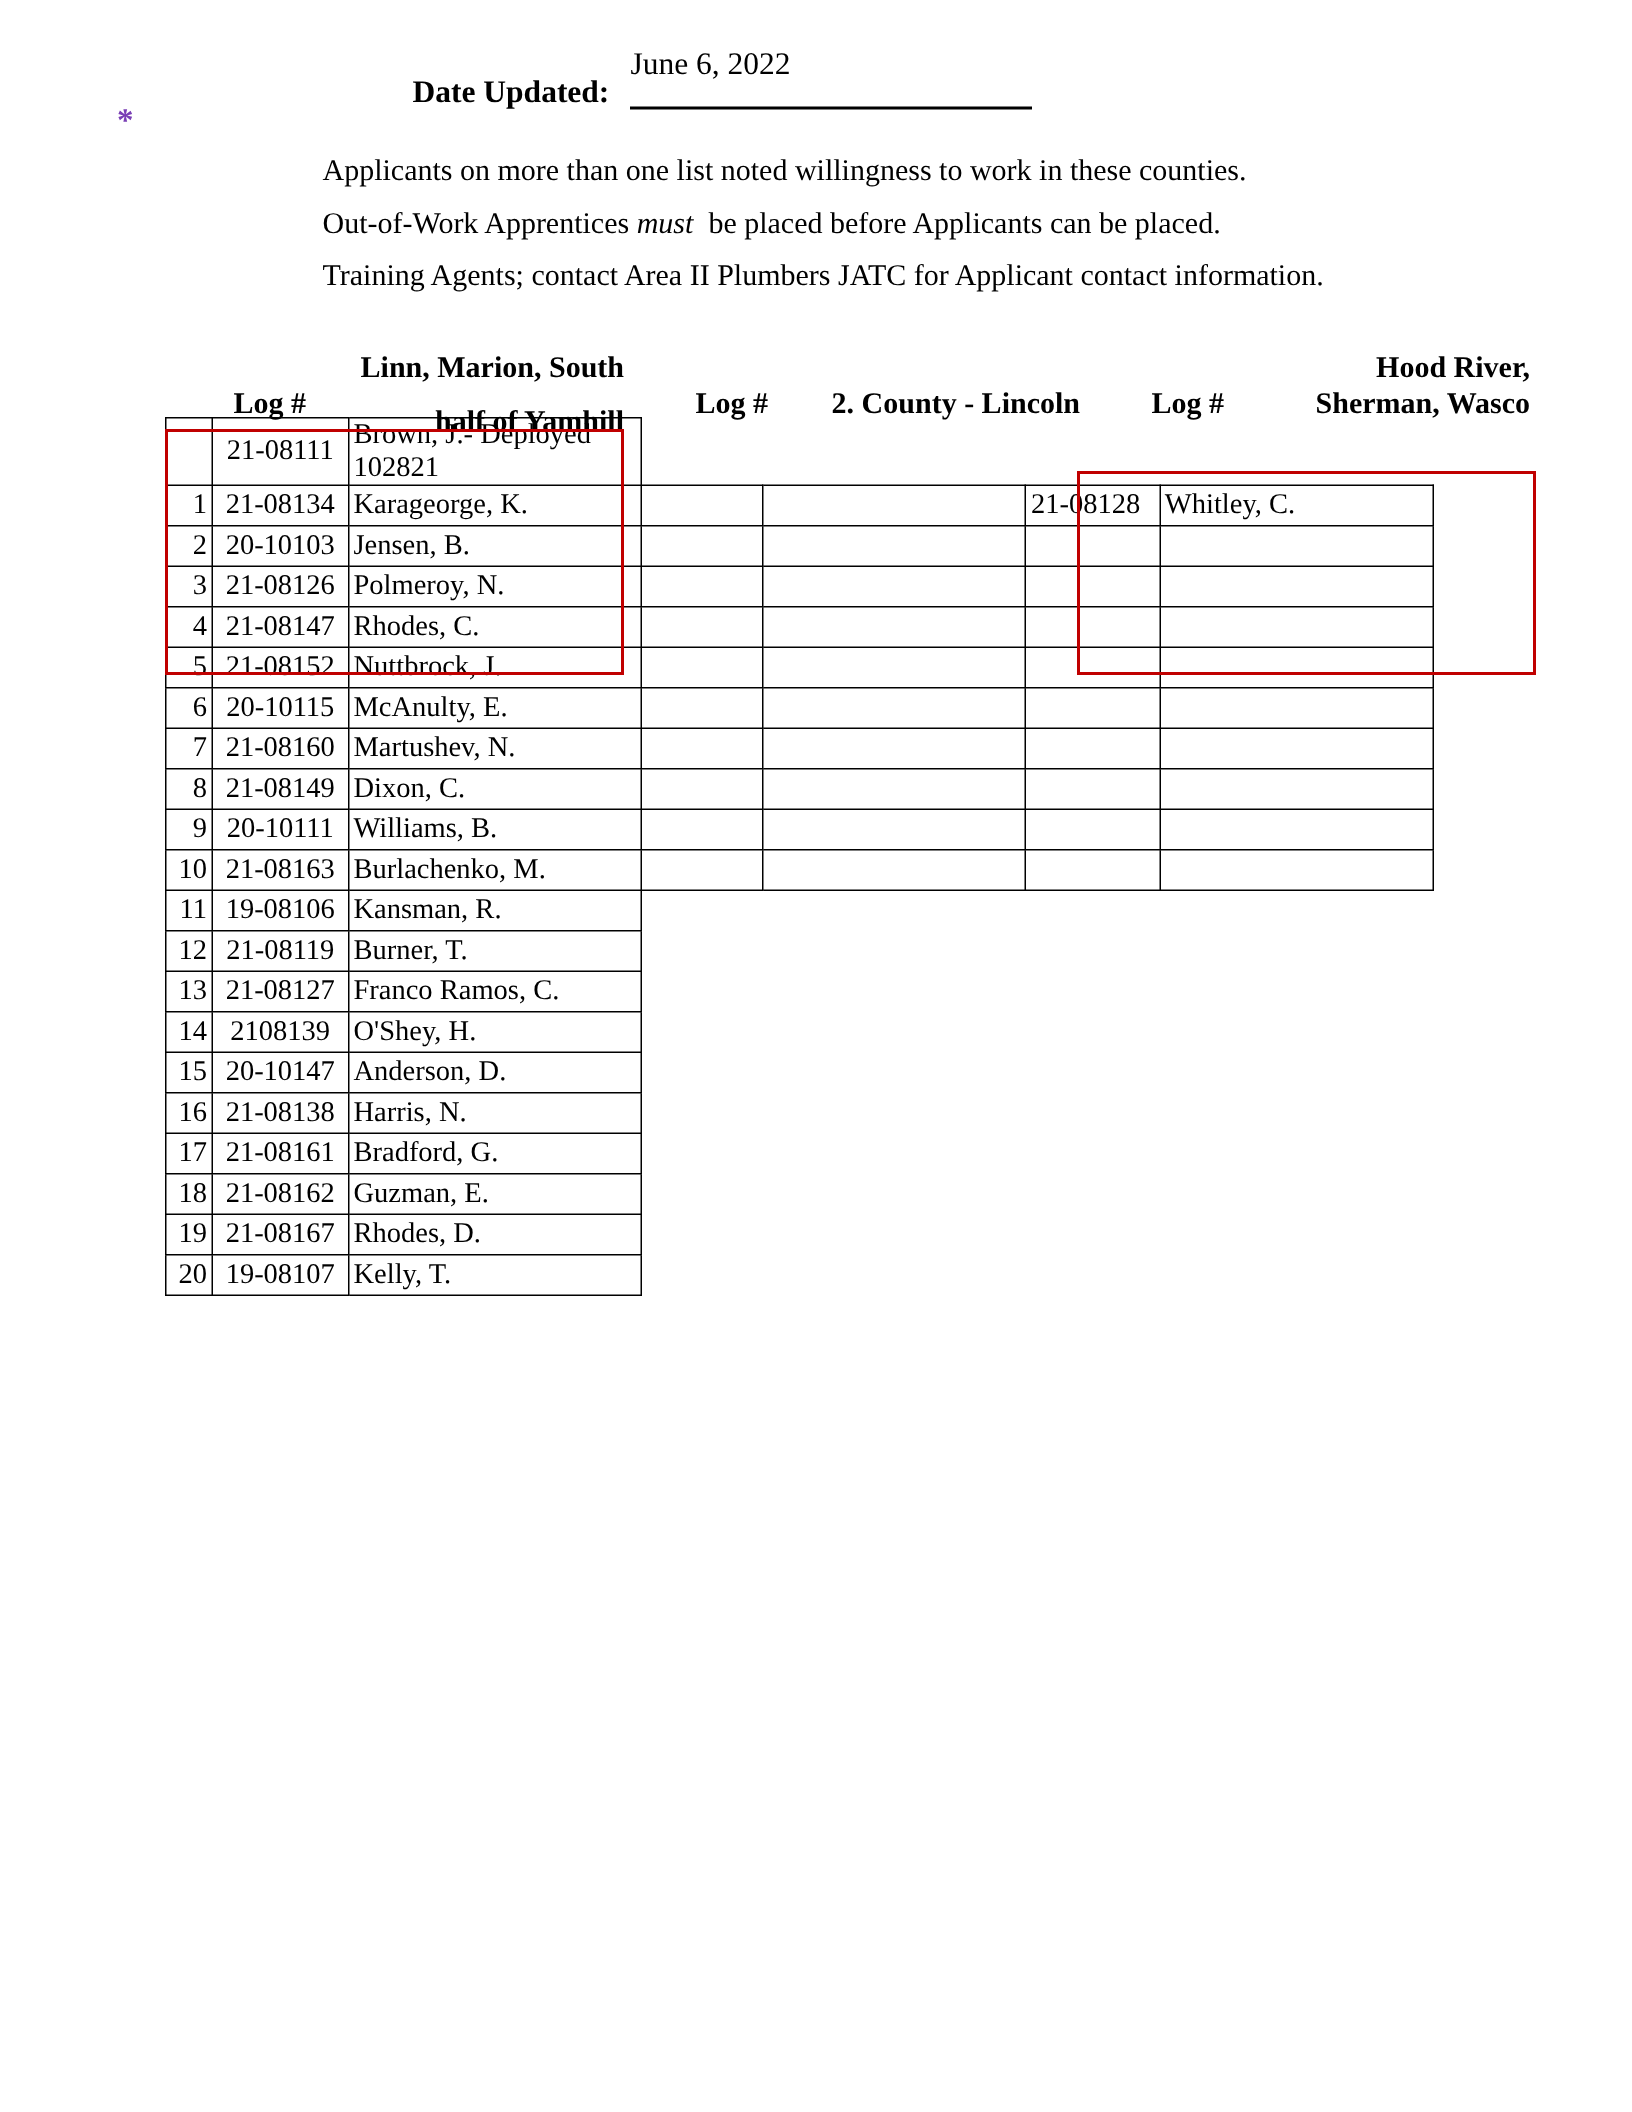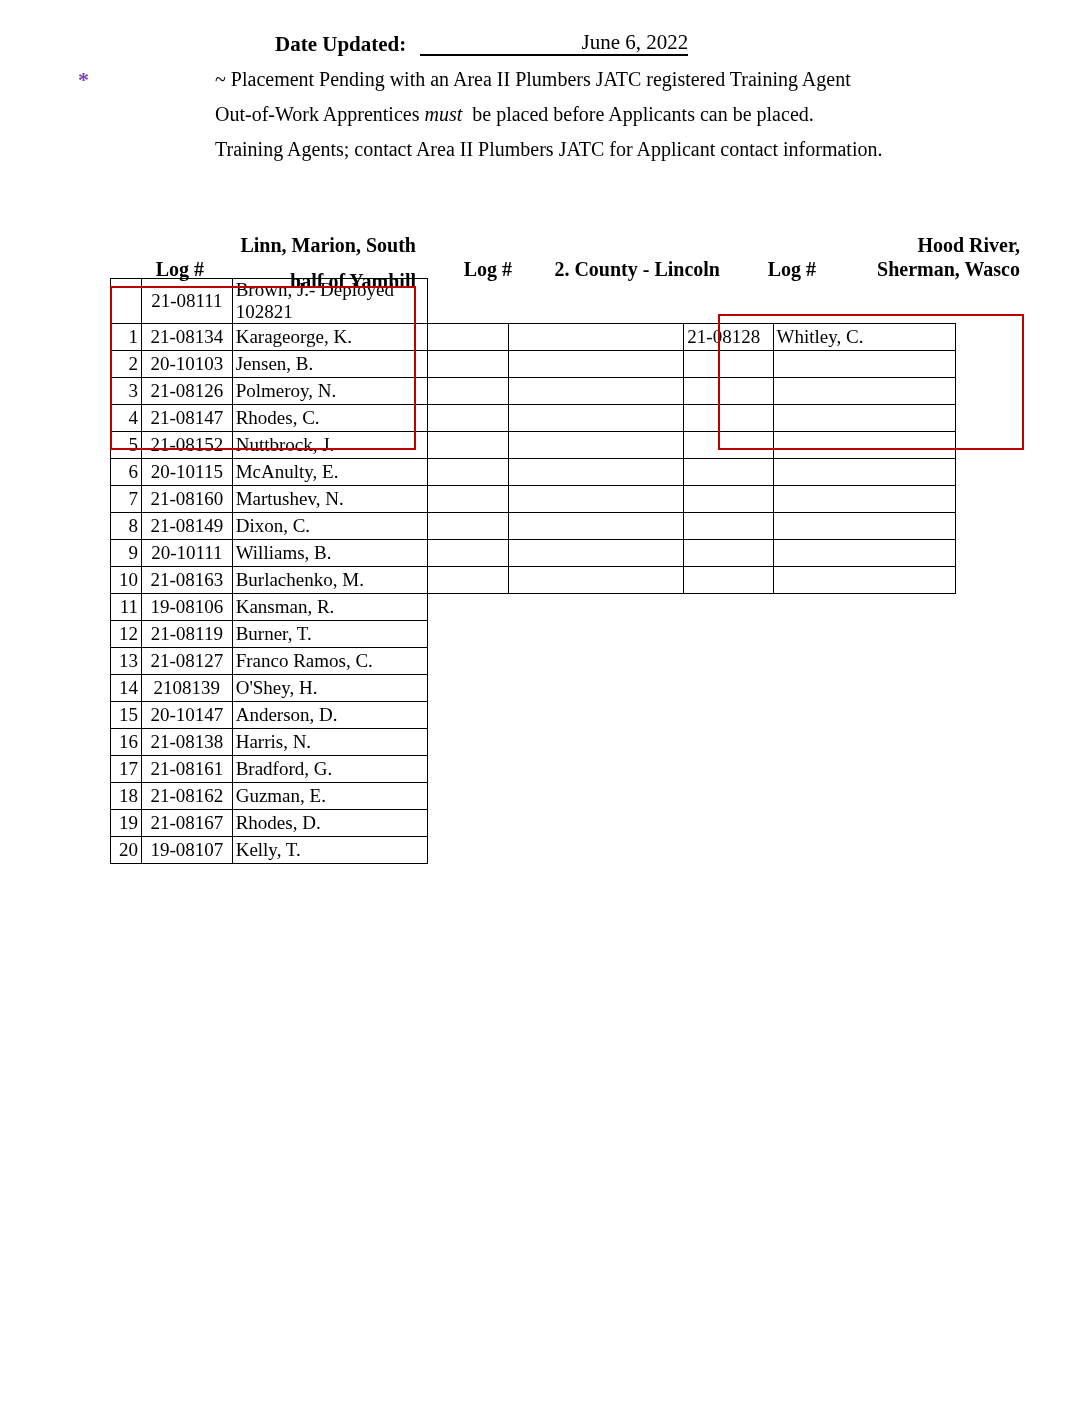--- a/index.html
+++ b/index.html
@@ -32,22 +32,22 @@
   .date-label {
     font-weight: bold;
     font-size: 21px;
     line-height: 24px;
     white-space: nowrap;
   }
   .date-value-wrap {
     margin-left: 14px;
     width: 268px;
     border-bottom: 2px solid #000;
-    text-align: right;
-    padding-bottom: 0;
+    text-align: left;
+    padding-bottom: 17px;
   }
   .date-value {
     font-size: 21px;
     line-height: 24px;
   }
 
   
   .legend {
     position: absolute;
     left: 78px;
@@ -153,21 +153,25 @@
     <span class="date-label">Date Updated:</span>
     <span class="date-value-wrap">
       <span class="date-value">June 6, 2022</span>
     </span>
   </div>
 
   <div class="legend">
     <div class="legend-line">
       <span class="asterisk">*</span>
       <span class="legend-indent"></span>
-      <span class="legend-text">~ Placement Pending with an Area II Plumbers JATC registered Training Agent</span>
+    </div>
+    <div class="legend-line">
+      <span class="asterisk"></span>
+      <span class="legend-indent"></span>
+      <span class="legend-text">Applicants on more than one list noted willingness to work in these counties.</span>
     </div>
     <div class="legend-line">
       <span class="asterisk"></span>
       <span class="legend-indent"></span>
       <span class="legend-text"><span>Out-of-Work Apprentices</span>&nbsp;<span class="ital">must</span>&nbsp;&nbsp;<span>be placed before Applicants can be placed.</span></span>
     </div>
     <div class="legend-line">
       <span class="asterisk"></span>
       <span class="legend-indent"></span>
       <span class="legend-text">Training Agents; contact Area II Plumbers JATC for Applicant contact information.</span>

